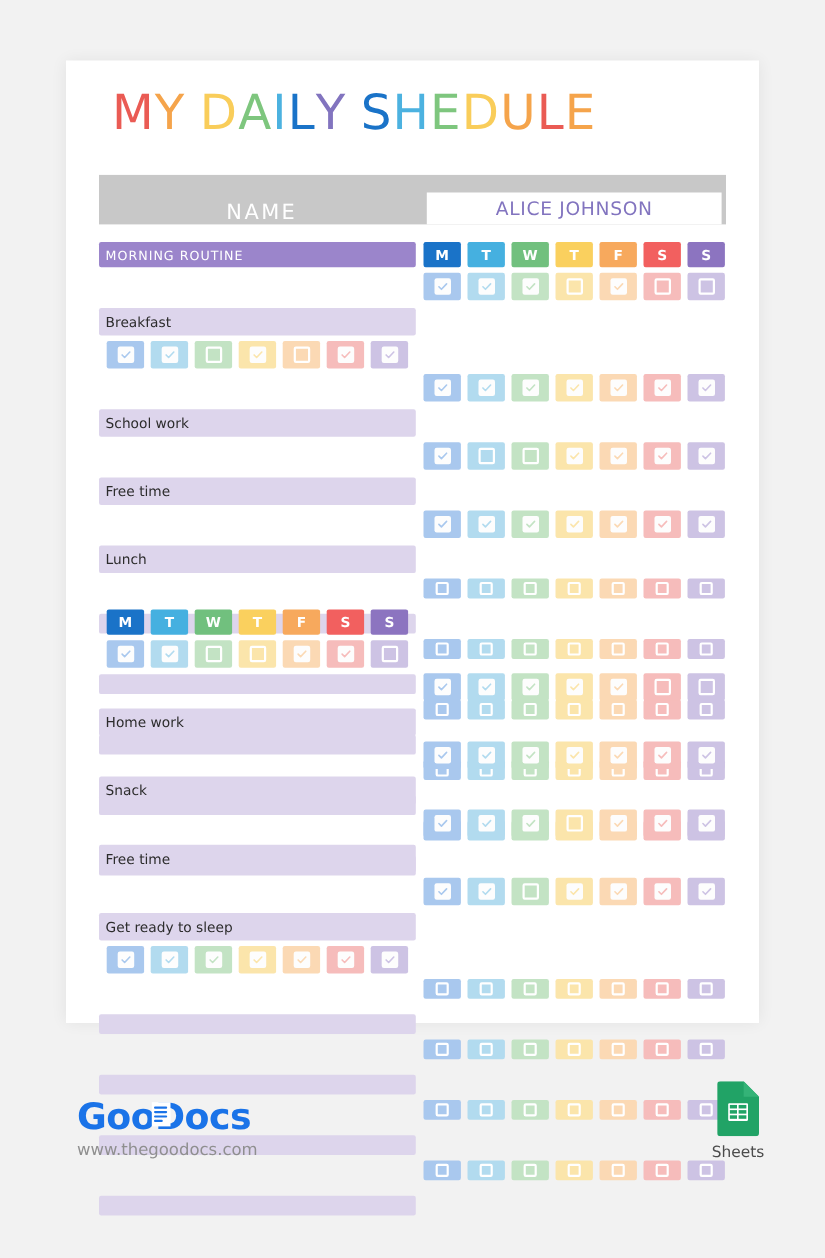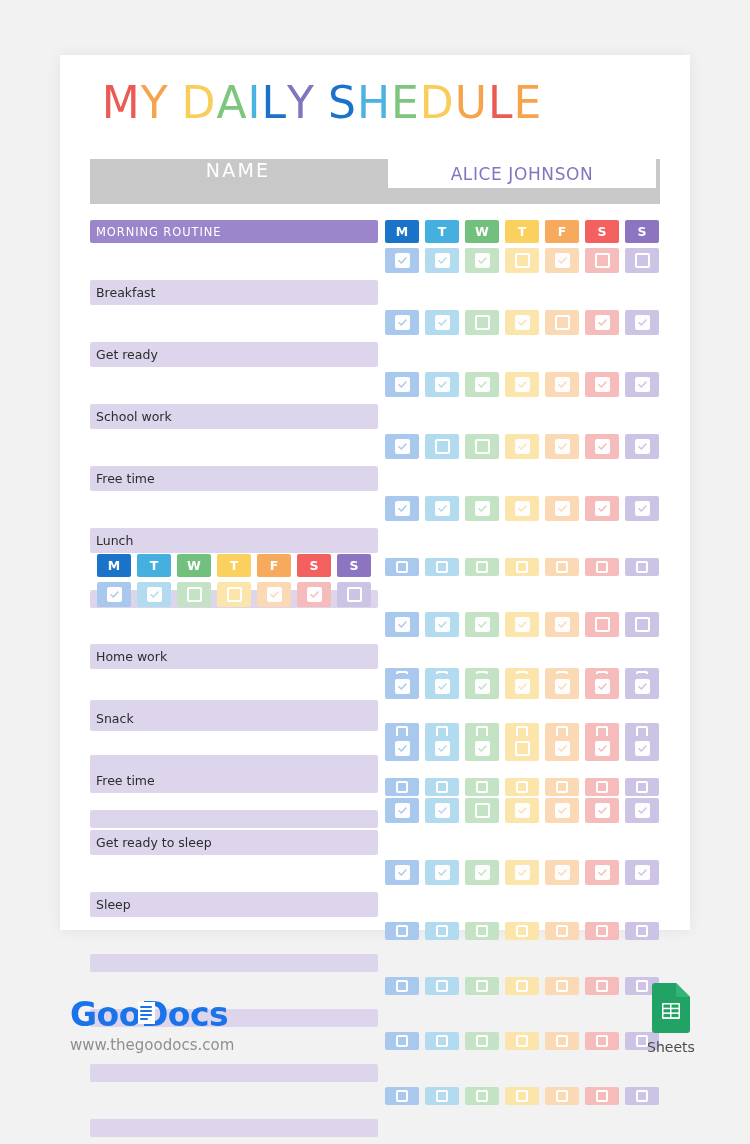--- a/index.html
+++ b/index.html
@@ -48,21 +48,21 @@
 
   
   .name-bar {
     position: absolute;
     left: 30px;
     top: 104px;
     width: 570px;
     height: 45px;
     background: #c8c8c8;
     display: flex;
-    align-items: flex-start;
+    align-items: flex-end;
   }
   .name-label {
     flex: 0 0 296px;
     text-align: center;
     color: #ffffff;
     font-size: 19px;
     letter-spacing: 2.2px;
     font-family: "DejaVu Sans", sans-serif;
   }
   .name-value-wrap {
@@ -302,23 +302,20 @@
             </span>
           </div>
           <div class="day-cell" style="background: rgb(246, 188, 187);">
             <span class="cbox unchecked"></span>
           </div>
           <div class="day-cell" style="background: rgb(205, 195, 228);">
             <span class="cbox unchecked"></span>
           </div>
         </div>
         <div class="row task-row">
-          <div class="label-cell">
-            <span class="task-label">Get ready</span>
-          </div>
           <div class="spacer"></div>
           <div class="day-cell" style="background: rgb(169, 200, 238);">
             <span class="cbox checked">
               <svg class="tick" viewBox="0 0 12 12">
                 <path d="M2.2 6.2 L4.7 8.7 L9.8 3.3" fill="none" stroke="#a9c8ee" stroke-width="1.6" stroke-linecap="round" stroke-linejoin="round"></path>
               </svg>
             </span>
           </div>
           <div class="day-cell" style="background: rgb(178, 219, 239);">
             <span class="cbox checked">
@@ -888,23 +885,20 @@
           </div>
           <div class="day-cell" style="background: rgb(205, 195, 228);">
             <span class="cbox checked">
               <svg class="tick" viewBox="0 0 12 12">
                 <path d="M2.2 6.2 L4.7 8.7 L9.8 3.3" fill="none" stroke="#cdc3e4" stroke-width="1.6" stroke-linecap="round" stroke-linejoin="round"></path>
               </svg>
             </span>
           </div>
         </div>
         <div class="row task-row">
-          <div class="label-cell">
-            <span class="task-label">Sleep</span>
-          </div>
           <div class="spacer"></div>
           <div class="day-cell" style="background: rgb(169, 200, 238);">
             <span class="cbox checked">
               <svg class="tick" viewBox="0 0 12 12">
                 <path d="M2.2 6.2 L4.7 8.7 L9.8 3.3" fill="none" stroke="#a9c8ee" stroke-width="1.6" stroke-linecap="round" stroke-linejoin="round"></path>
               </svg>
             </span>
           </div>
           <div class="day-cell" style="background: rgb(178, 219, 239);">
             <span class="cbox checked">

